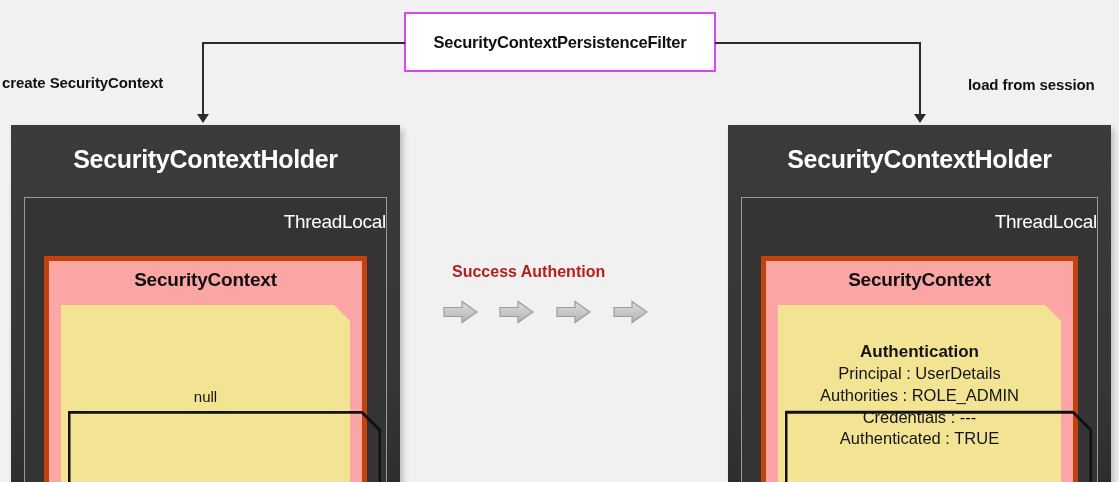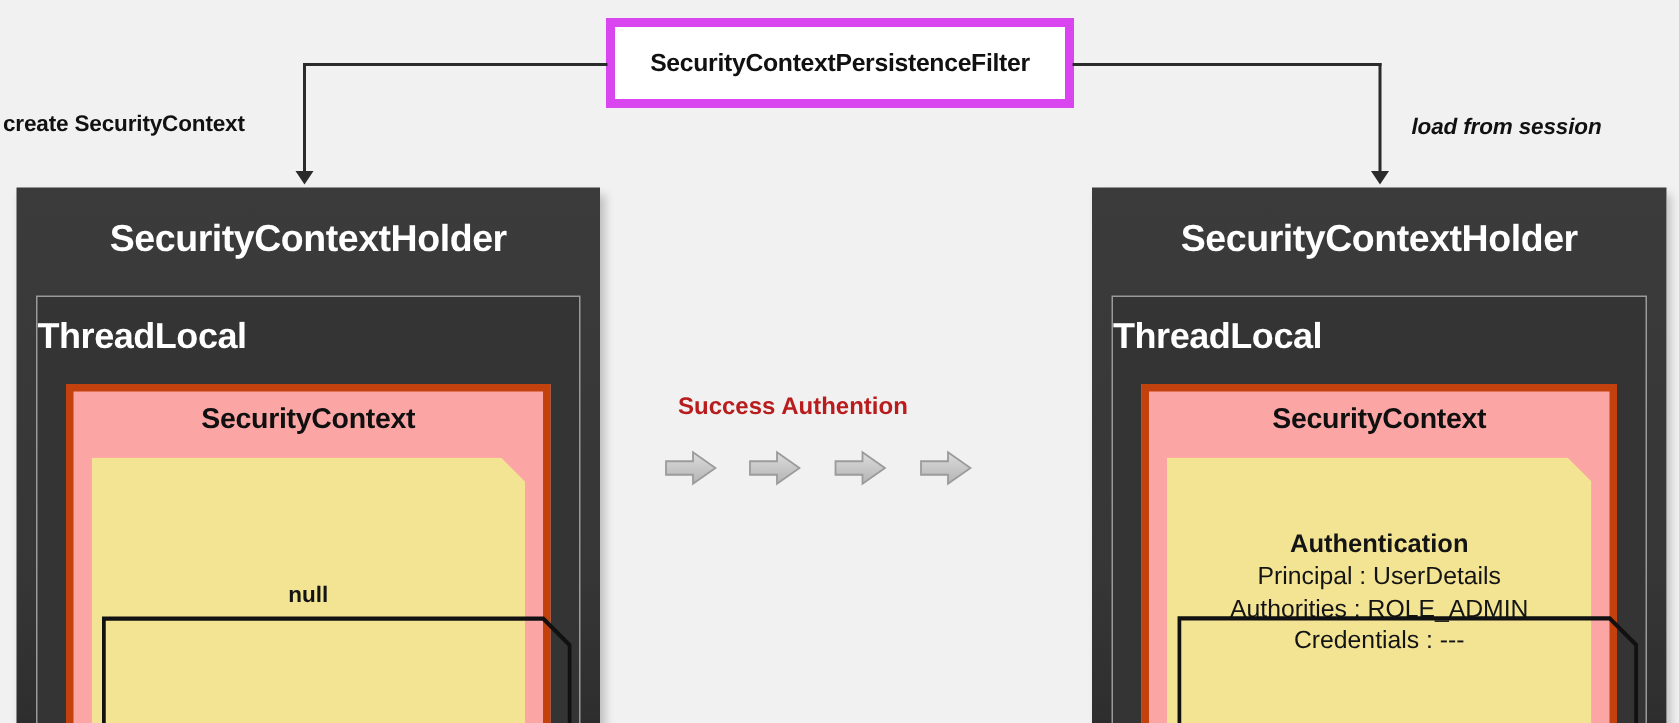--- a/index.html
+++ b/index.html
@@ -8,21 +8,21 @@
     background:#F1F1F1;
     font-family:"Liberation Sans", sans-serif;
     overflow:hidden;
     position:relative;
   }
   #stage{position:absolute;left:0;top:0;width:1119px;height:482px;}
 
   
   .filter-box{
     position:absolute;left:404px;top:12px;width:312px;height:60px;
-    background:#FFFFFF;border:6px solid #d946ef;
+    background:#FFFFFF;border:2px solid #d946ef;
     box-sizing:border-box;
     display:flex;align-items:center;justify-content:center;
   }
   .filter-box .label{
     font-size:16.5px;font-weight:bold;color:#111;letter-spacing:-0.2px;
     white-space:nowrap;
   }
 
   
   .line{position:absolute;background:#2b2b2b;}
@@ -53,22 +53,22 @@
   .holder-title{
     position:absolute;top:20px;left:0;right:0;text-align:center;
     color:#FFFFFF;font-size:25px;font-weight:bold;letter-spacing:-0.3px;
   }
 
   .threadlocal{
     position:absolute;left:13px;right:13px;top:72px;bottom:20px;
     background:#343434;border:1px solid #9a9a9a;box-sizing:border-box;
   }
   .threadlocal-title{
-    position:absolute;top:13px;left:0;right:0;text-align:left;
-    color:#FFFFFF;font-size:24px;font-weight:bold;letter-spacing:-0.3px;
+    position:absolute;top:13px;left:0;right:0;text-align:right;
+    color:#FFFFFF;font-size:19px;font-weight:normal;letter-spacing:-0.3px;
   }
 
   .seccontext{
     position:absolute;left:19px;right:19px;top:58px;bottom:18px;
     background:#fca5a5;border:5px solid #c2410c;box-sizing:border-box;
   }
   .seccontext-title{
     position:absolute;top:8px;left:0;right:0;text-align:center;
     color:#101010;font-size:19px;font-weight:bold;letter-spacing:-0.2px;
   }
@@ -80,21 +80,21 @@
     clip-path:polygon(0 0, calc(100% - 16px) 0, 100% 16px, 100% 100%, 0 100%);
   }
   .note-border{
     position:absolute;left:0;top:0;width:100%;height:100%;
     pointer-events:none;
   }
   .note-inner{
     position:absolute;left:0;top:0;width:100%;height:100%;
     display:flex;flex-direction:column;align-items:center;justify-content:center;
   }
-  .note-null{font-size:15px;font-weight:bold;color:#141414;}
+  .note-null{font-size:15px;font-weight:normal;color:#141414;}
   .note-head{font-size:17px;font-weight:bold;color:#141414;margin-bottom:1px;text-align:center;}
   .note-row{font-size:16.5px;color:#141414;line-height:1.32;}
 
   
   .mid-label{
     position:absolute;left:452px;top:263px;
     font-size:16px;font-weight:bold;color:#b91c1c;white-space:nowrap;
   }
   .blockarrow{position:absolute;top:300px;width:35px;height:24px;}
 </style>
@@ -109,21 +109,21 @@
 
   <div class="line h-line" style="left:202px;top:42px;width:203px;"></div>
   <div class="line v-line" style="left:202px;top:42px;height:76px;"></div>
   <div class="arrow-head" style="left:197px;top:114px;"></div>
 
   <div class="line h-line" style="left:715px;top:42px;width:206px;"></div>
   <div class="line v-line" style="left:919px;top:42px;height:76px;"></div>
   <div class="arrow-head" style="left:914px;top:114px;"></div>
 
   <div class="edge-label" style="left:2px;top:74px;">create SecurityContext</div>
-  <div class="edge-label" style="left:941px;top:76px;font-style:italic;">load from session</div>
+  <div class="edge-label" style="left:968px;top:76px;">load from session</div>
 
   <div class="holder left">
     <div class="holder-title">SecurityContextHolder</div>
     <div class="threadlocal">
       <div class="threadlocal-title">ThreadLocal</div>
       <div class="seccontext">
         <div class="seccontext-title">SecurityContext</div>
         <div class="note">
           <div class="note-inner">
             <div class="note-null">null</div>
@@ -162,20 +162,21 @@
     <div class="threadlocal">
       <div class="threadlocal-title">ThreadLocal</div>
       <div class="seccontext">
         <div class="seccontext-title">SecurityContext</div>
         <div class="note">
           <div class="note-inner">
             <div class="note-head">Authentication</div>
             <div class="note-row">Principal : UserDetails</div>
             <div class="note-row">Authorities : ROLE_ADMIN</div>
             <div class="note-row">Credentials : ---</div>
+            <div class="note-row">Authenticated : TRUE</div>
           </div>
         </div>
         <svg class="note-border" style="position:absolute;left:19px;right:19px;top:102px;" width="276" height="122" viewBox="0 0 276 122">
           <path d="M1,1 L259,1 L275,17 L275,121 L1,121 Z" fill="none" stroke="#111111" stroke-width="2.5"></path>
         </svg>
       </div>
     </div>
   </div>
 
 </div>

